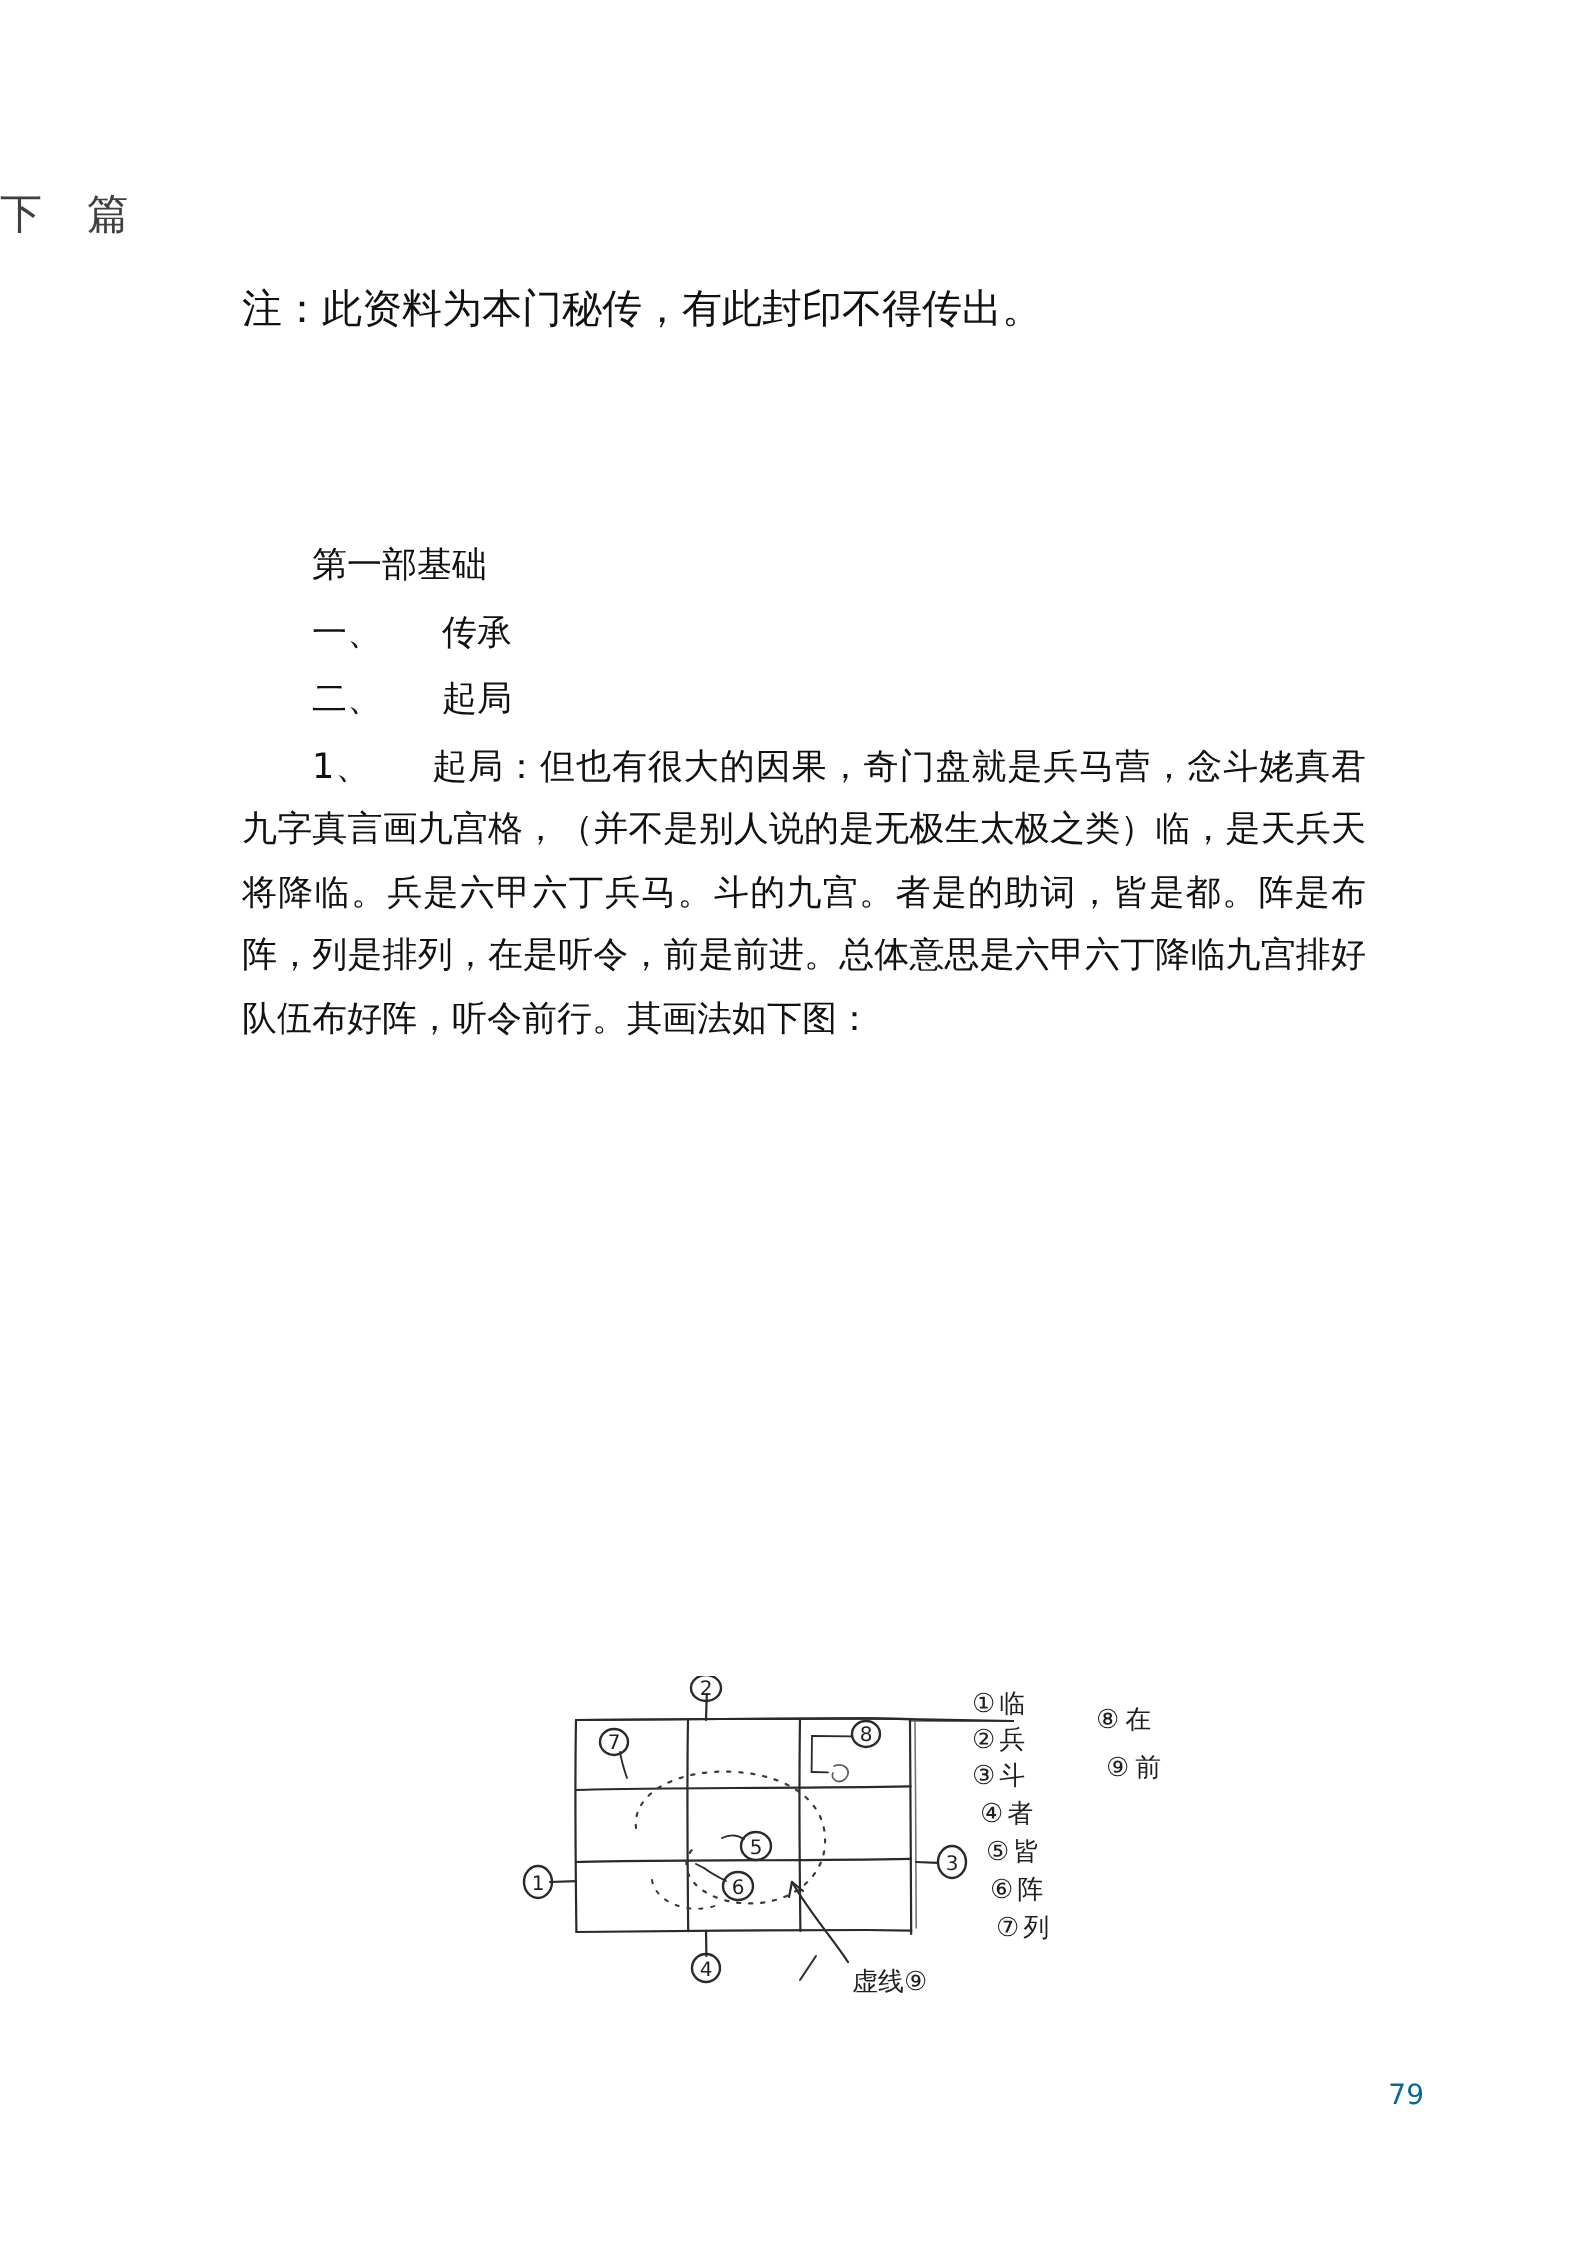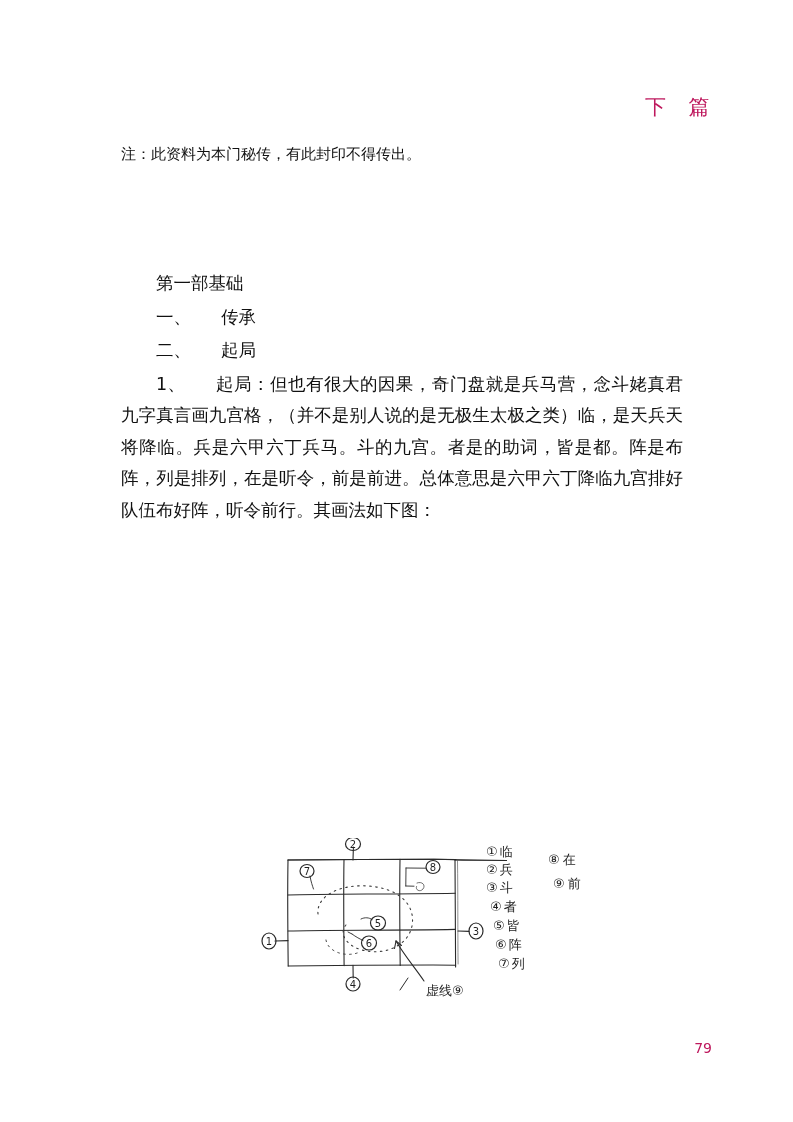--- a/index.html
+++ b/index.html
@@ -18,37 +18,37 @@
     background: #ffffff;
     overflow: hidden;
   }
 
   
   .doc-title {
     position: absolute;
     left: 0;
     top: 93px;
     width: 710px;
-    text-align: right;
+    text-align: left;
     font-size: 21px;
     letter-spacing: 0.5px;
-    color: #be185d;
+    color: #404040;
   }
   .doc-title .gap {
     display: inline-block;
     width: 22px;
   }
 
   
   .note-line {
     position: absolute;
     left: 121px;
     top: 140px;
     width: 562px;
-    font-size: 15px;
+    font-size: 20px;
     line-height: 28px;
     color: #111;
   }
 
   .body-block {
     position: absolute;
     left: 121px;
     top: 268px;
     width: 562px;
   }
@@ -96,21 +96,21 @@
   }
 
   
   .page-number {
     position: absolute;
     left: 0;
     top: 1040px;
     width: 712px;
     text-align: right;
     font-size: 14px;
-    color: #be185d;
+    color: #0369a1;
   }
 </style>
 </head>
 <body>
 
 <div class="page">
 
   <div class="doc-title">
     <span>下</span><span class="gap"></span><span>篇</span>
   </div>

